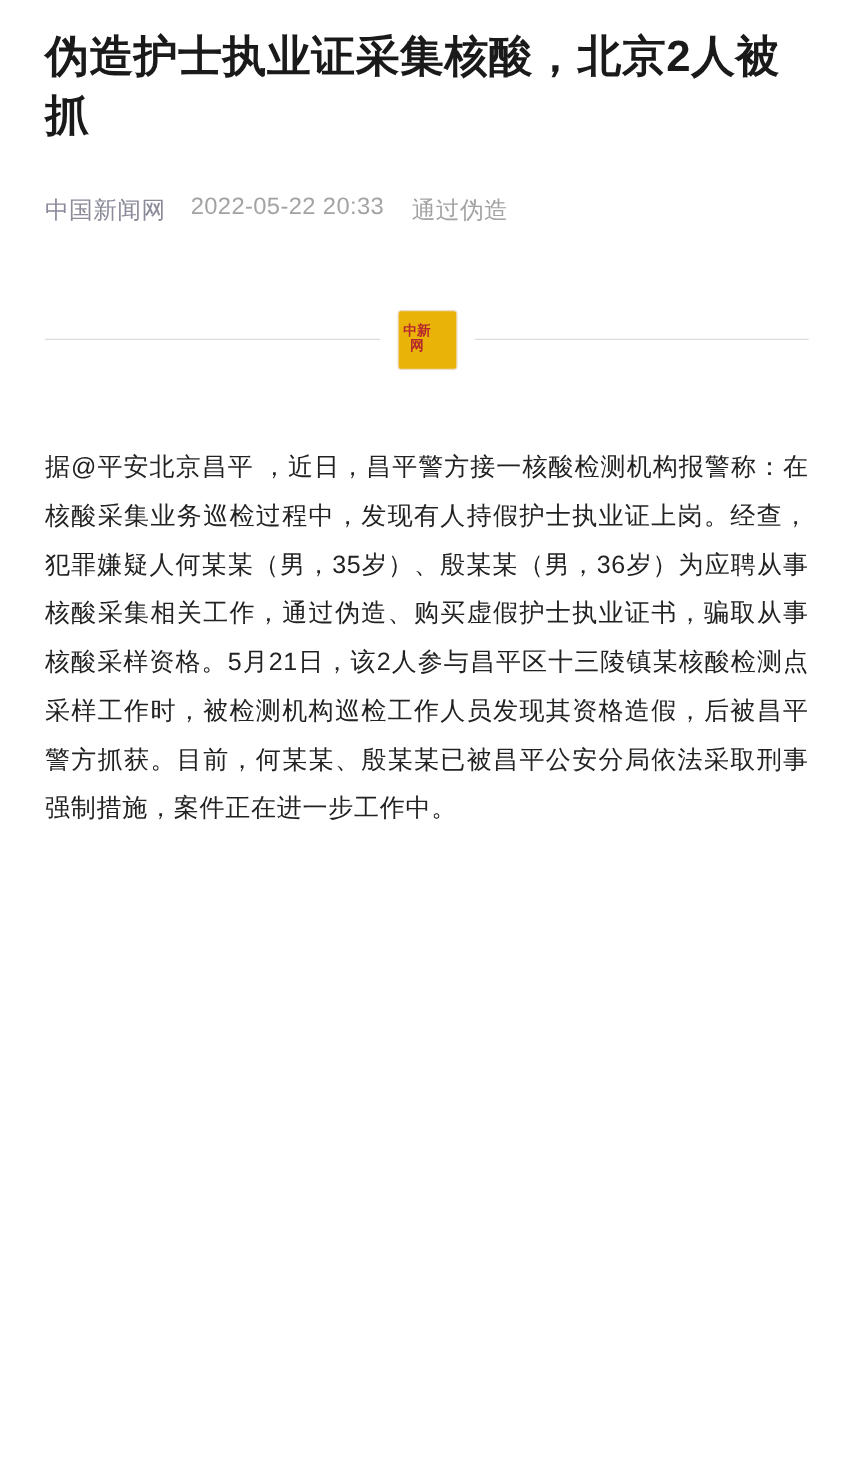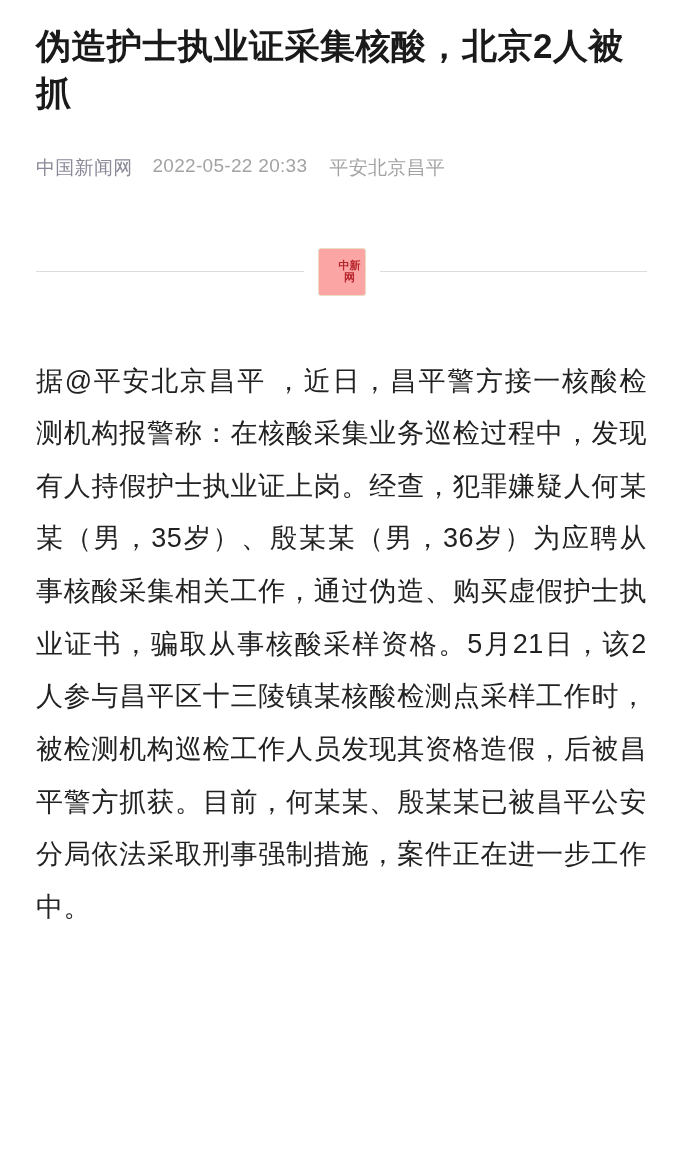--- a/index.html
+++ b/index.html
@@ -62,61 +62,61 @@
   }
   .divider-line {
     flex: 1 1 auto;
     height: 1px;
     background: #dcdcdc;
   }
   .logo-badge {
     width: 46px;
     height: 46px;
     margin: 0 14px;
-    background: #fca5a5;
+    background: #eab308;
     border: 1px solid #e9dcc0;
     border-radius: 3px;
     display: flex;
     align-items: center;
-    justify-content: flex-end;
+    justify-content: flex-start;
     flex: 0 0 auto;
   }
   .logo-badge .logo-text {
     font-size: 11px;
     line-height: 1.05;
     color: #b5272d;
     font-weight: 700;
     text-align: center;
     letter-spacing: 0px;
     width: 30px;
     word-break: break-all;
   }
   .article-body {
     margin-top: 60px;
-    font-size: 27px;
+    font-size: 20px;
     line-height: 1.95;
     color: #222;
     text-align: justify;
     letter-spacing: 0.6px;
   }
   .article-body p {
     margin: 0;
   }
 </style>
 </head>
 <body>
 
 <div class="page">
 
   <h1 class="article-title">伪造护士执业证采集核酸，北京2人被抓</h1>
 
   <div class="meta-row">
     <span class="meta-source">中国新闻网</span>
     <span class="meta-date">2022-05-22 20:33</span>
-    <span class="meta-location">平安北京昌平</span>
+    <span class="meta-location">通过伪造</span>
   </div>
 
   <div class="divider-block">
     <div class="divider-line"></div>
     <div class="logo-badge">
       <span class="logo-text">中新网</span>
     </div>
     <div class="divider-line"></div>
   </div>
 

